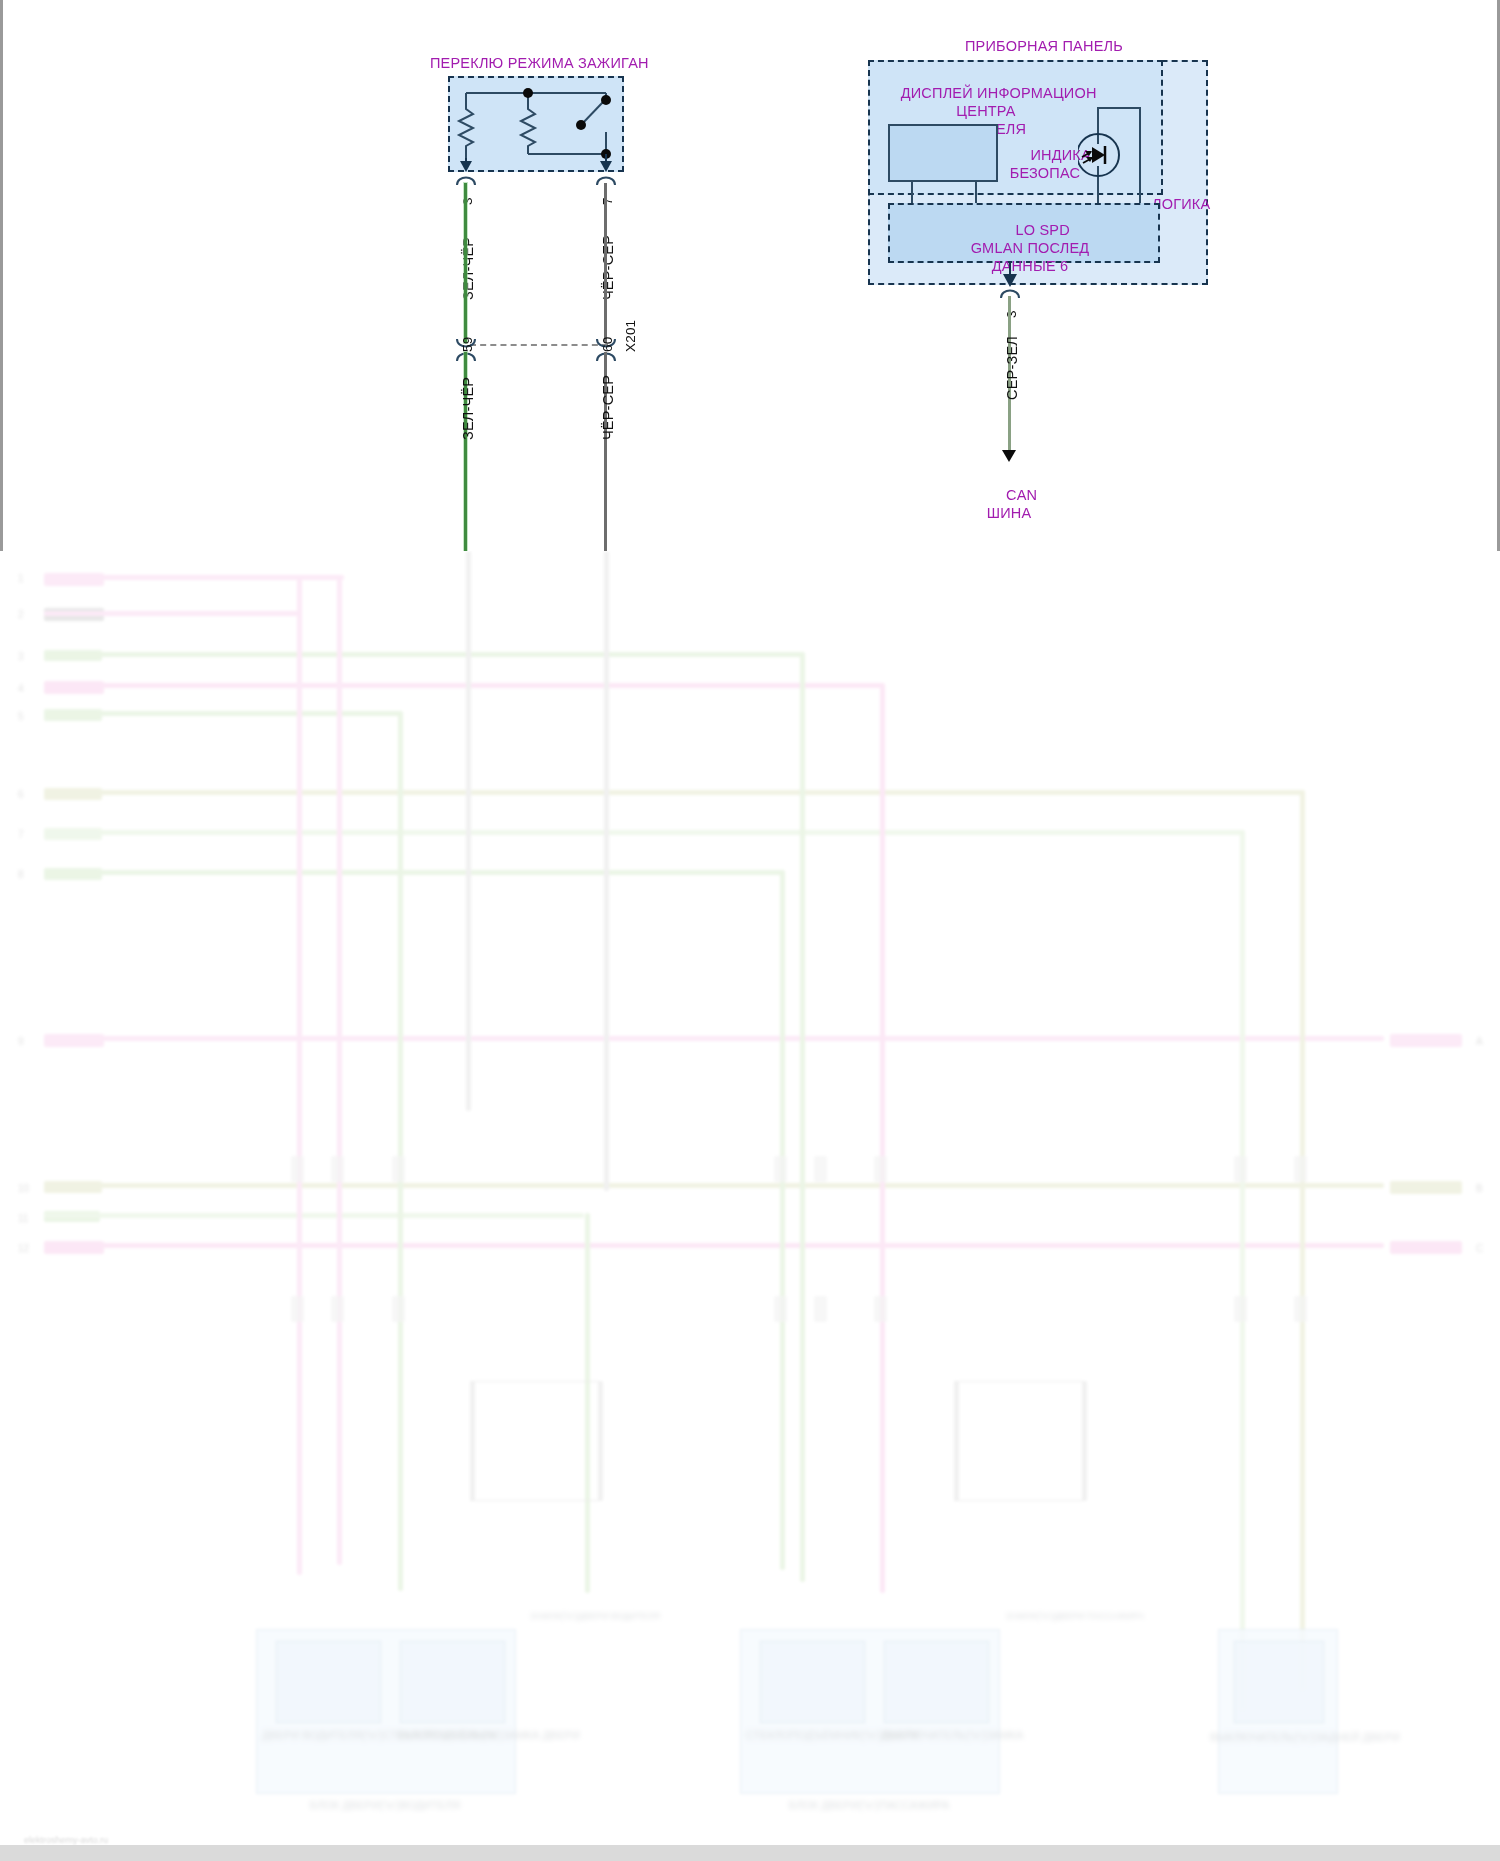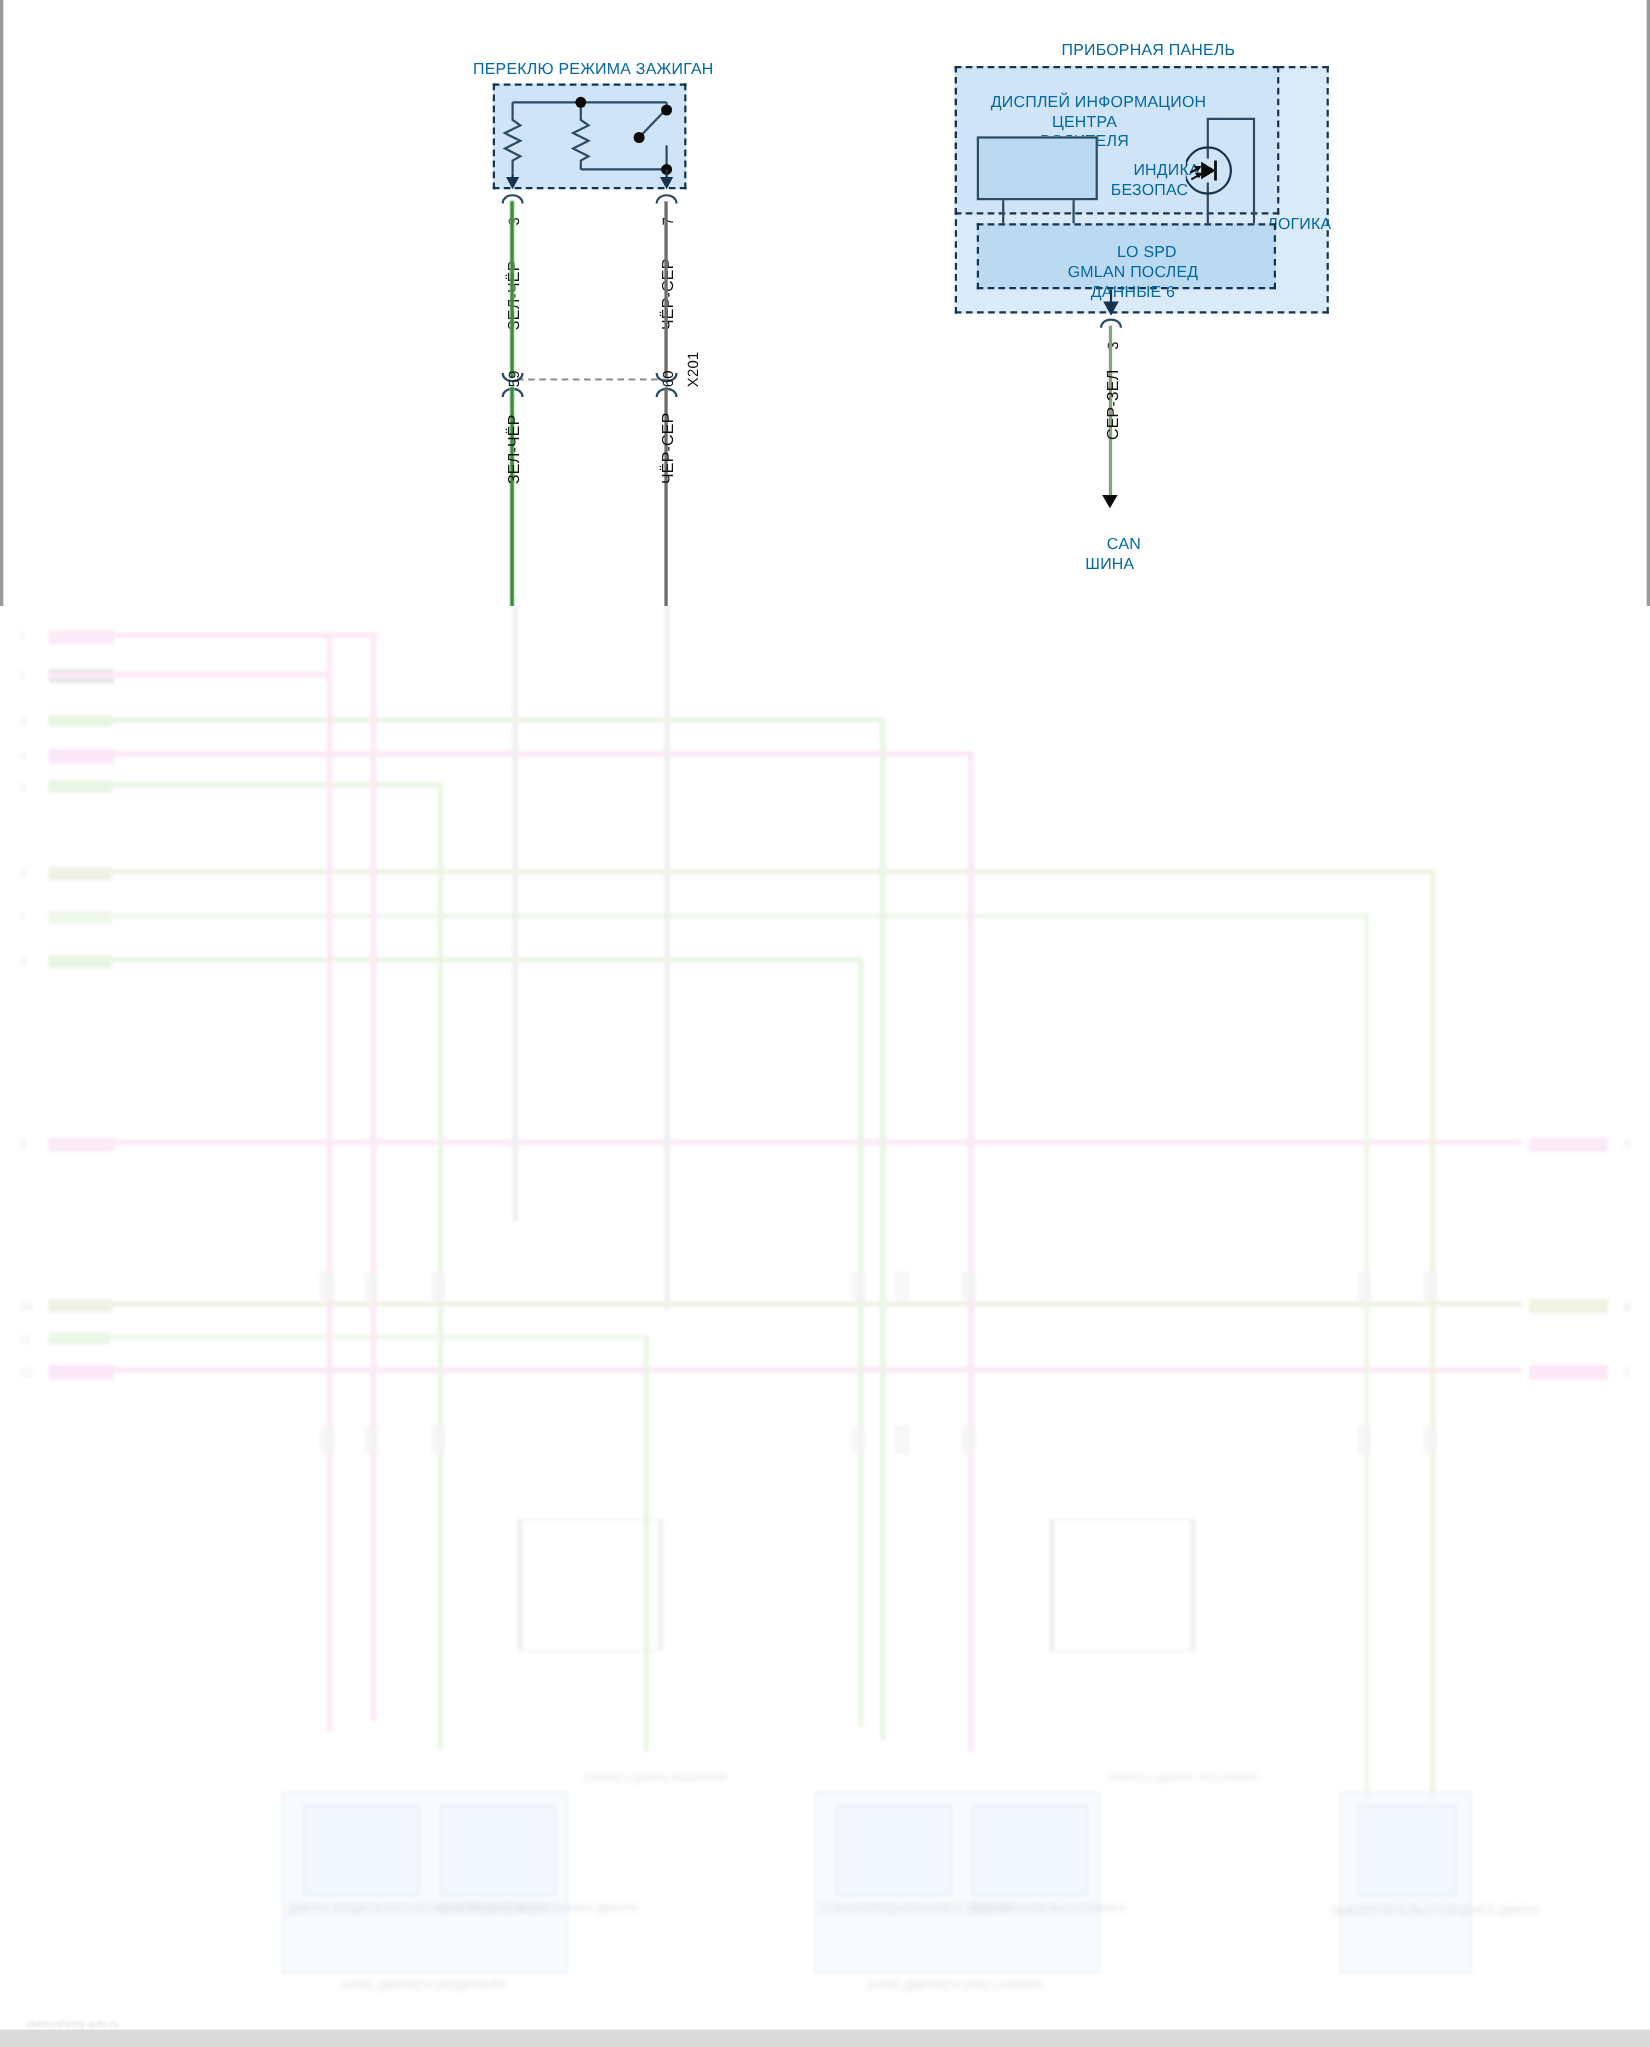--- a/index.html
+++ b/index.html
@@ -12,21 +12,21 @@
   #sheet{position:absolute;left:0;top:0;width:1500px;height:1861px;background:#fff;}
 
   
   .frame-left{position:absolute;left:0;top:0;width:3px;height:1861px;background:#9a9a9a;}
   .frame-right{position:absolute;left:1497px;top:0;width:3px;height:1861px;background:#9a9a9a;}
 
   
   .dashbox{position:absolute;border:2px dashed #17344f;background:#cfe4f7;box-sizing:border-box;}
   .dashbox.pale{background:#dbeaf9;}
   .solidbox{position:absolute;border:2px solid #2d4a63;background:#bcd9f2;box-sizing:border-box;}
-  .lbl{position:absolute;color:#0369a1;font-size:14.5px;line-height:17px;white-space:pre;letter-spacing:.2px;}
+  .lbl{position:absolute;color:#a21caf;font-size:14.5px;line-height:17px;white-space:pre;letter-spacing:.2px;}
   .lbl.c{text-align:center;}
   .vlbl{position:absolute;color:#111;font-size:14.5px;white-space:nowrap;
         transform-origin:0 0;transform:rotate(-90deg);letter-spacing:.2px;}
   .wire{position:absolute;width:3px;}
   .w-green{background:#3f8b3f;box-shadow:0 0 0 1px rgba(150,210,150,.55);}
   .w-gray{background:#6d6d6d;}
   .w-greengray{background:#8aa184;}
   .vline{position:absolute;width:2px;background:#2d4a63;}
   .dashline-h{position:absolute;height:0;border-top:2px dashed #8c8c8c;}
 

